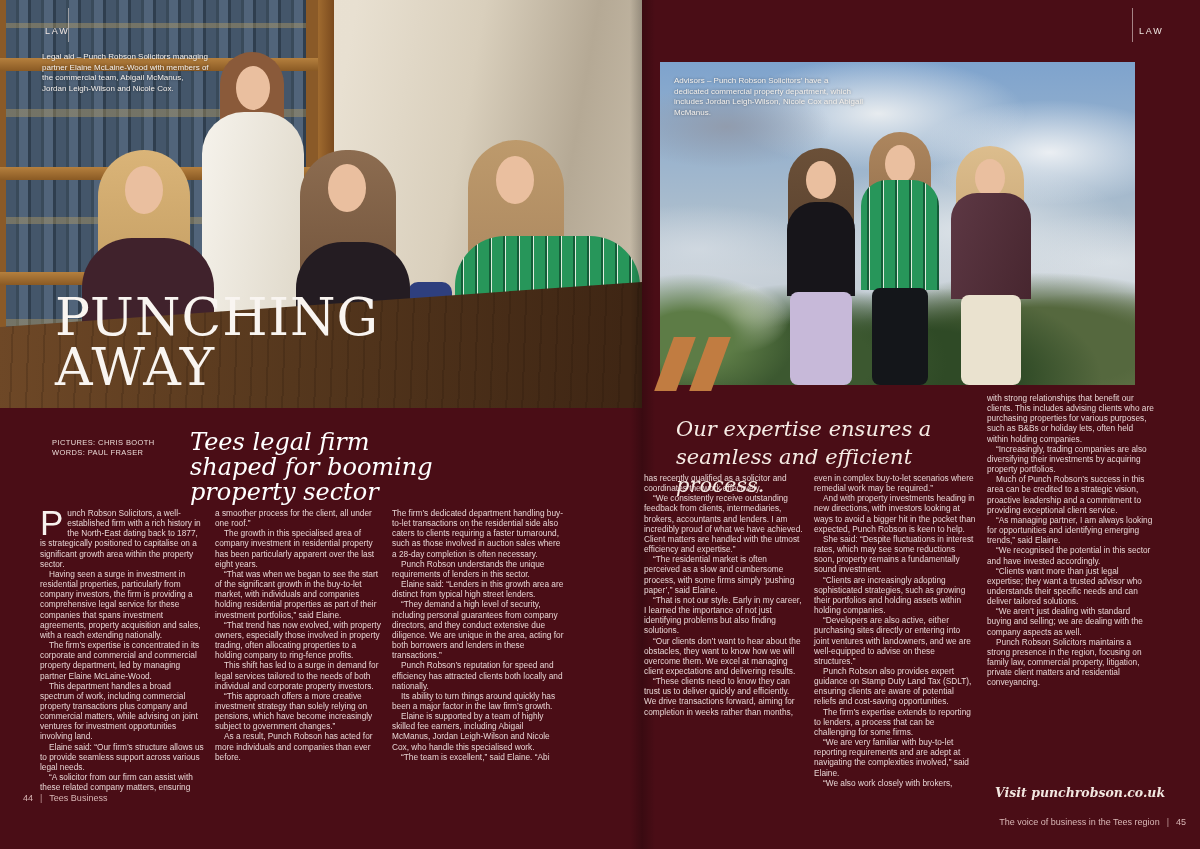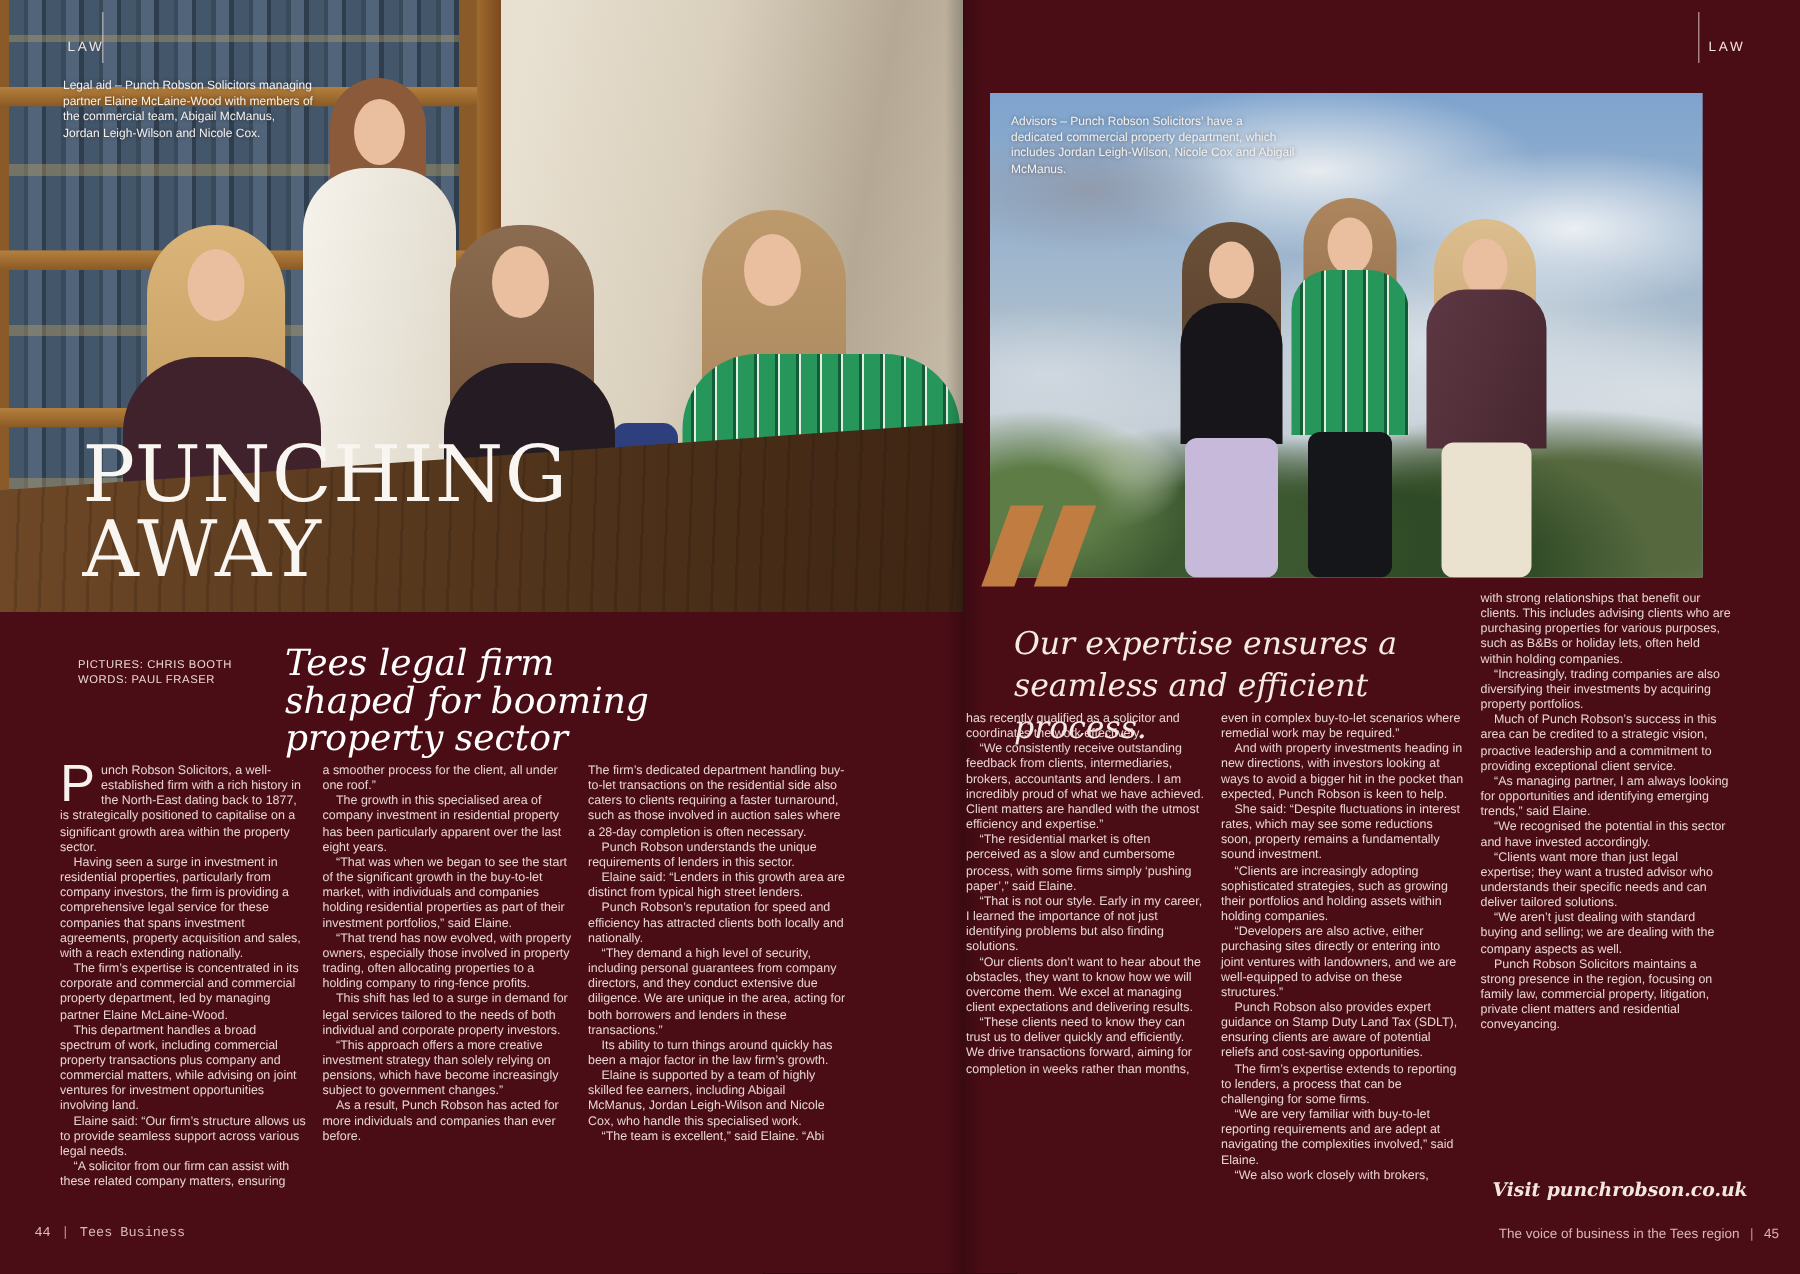--- a/index.html
+++ b/index.html
@@ -142,22 +142,22 @@
       <p>“That was when we began to see the start of the significant growth in the buy-to-let market, with individuals and companies holding residential properties as part of their investment portfolios,” said Elaine.</p>
       <p>“That trend has now evolved, with property owners, especially those involved in property trading, often allocating properties to a holding company to ring-fence profits.</p>
       <p>This shift has led to a surge in demand for legal services tailored to the needs of both individual and corporate property investors.</p>
       <p>“This approach offers a more creative investment strategy than solely relying on pensions, which have become increasingly subject to government changes.”</p>
       <p>As a result, Punch Robson has acted for more individuals and companies than ever before.</p>
     </div>
   <div class="col" style="left:392px;top:508px;width:172px;">
       <p>The firm’s dedicated department handling buy-to-let transactions on the residential side also caters to clients requiring a faster turnaround, such as those involved in auction sales where a 28-day completion is often necessary.</p>
       <p>Punch Robson understands the unique requirements of lenders in this sector.</p>
       <p>Elaine said: “Lenders in this growth area are distinct from typical high street lenders.</p>
+      <p>“They demand a high level of security, including personal guarantees from company directors, and they conduct extensive due diligence. We are unique in the area, acting for both borrowers and lenders in these transactions.”</p>
       <p>Punch Robson’s reputation for speed and efficiency has attracted clients both locally and nationally.</p>
-      <p>“They demand a high level of security, including personal guarantees from company directors, and they conduct extensive due diligence. We are unique in the area, acting for both borrowers and lenders in these transactions.”</p>
       <p>Its ability to turn things around quickly has been a major factor in the law firm’s growth.</p>
       <p>Elaine is supported by a team of highly skilled fee earners, including Abigail McManus, Jordan Leigh-Wilson and Nicole Cox, who handle this specialised work.</p>
       <p>“The team is excellent,” said Elaine. “Abi</p>
     </div>
 
   <div class="abs fold"></div>
 
   <div class="abs photo-right">
     <div class="sky"></div>
     <div class="clouds"></div>
@@ -220,20 +220,20 @@
       <p>Much of Punch Robson’s success in this area can be credited to a strategic vision, proactive leadership and a commitment to providing exceptional client service.</p>
       <p>“As managing partner, I am always looking for opportunities and identifying emerging trends,” said Elaine.</p>
       <p>“We recognised the potential in this sector and have invested accordingly.</p>
       <p>“Clients want more than just legal expertise; they want a trusted advisor who understands their specific needs and can deliver tailored solutions.</p>
       <p>“We aren’t just dealing with standard buying and selling; we are dealing with the company aspects as well.</p>
       <p>Punch Robson Solicitors maintains a strong presence in the region, focusing on family law, commercial property, litigation, private client matters and residential conveyancing.</p>
     </div>
 
   <div class="abs visit-link" style="left:995px;top:785px;">Visit punchrobson.co.uk</div>
 
-  <div class="abs footer" style="left:23px;top:817px;font-family:Liberation Mono, monospace;">
+  <div class="abs footer" style="left:23px;top:793px;">
     <span>44</span><span class="sep">|</span><span>Tees Business</span>
   </div>
   <div class="abs footer" style="right:14px;top:817px;text-align:right;">
     <span>The voice of business in the Tees region</span><span class="sep">|</span><span>45</span>
   </div>
 
 </div>
 
 </body></html>

